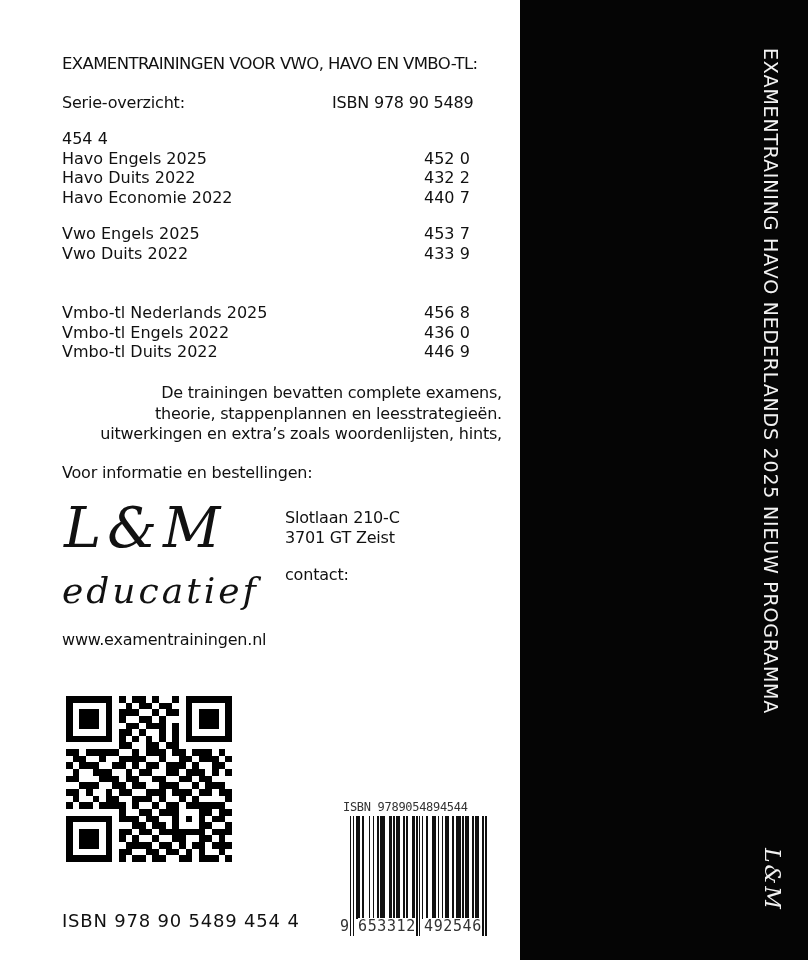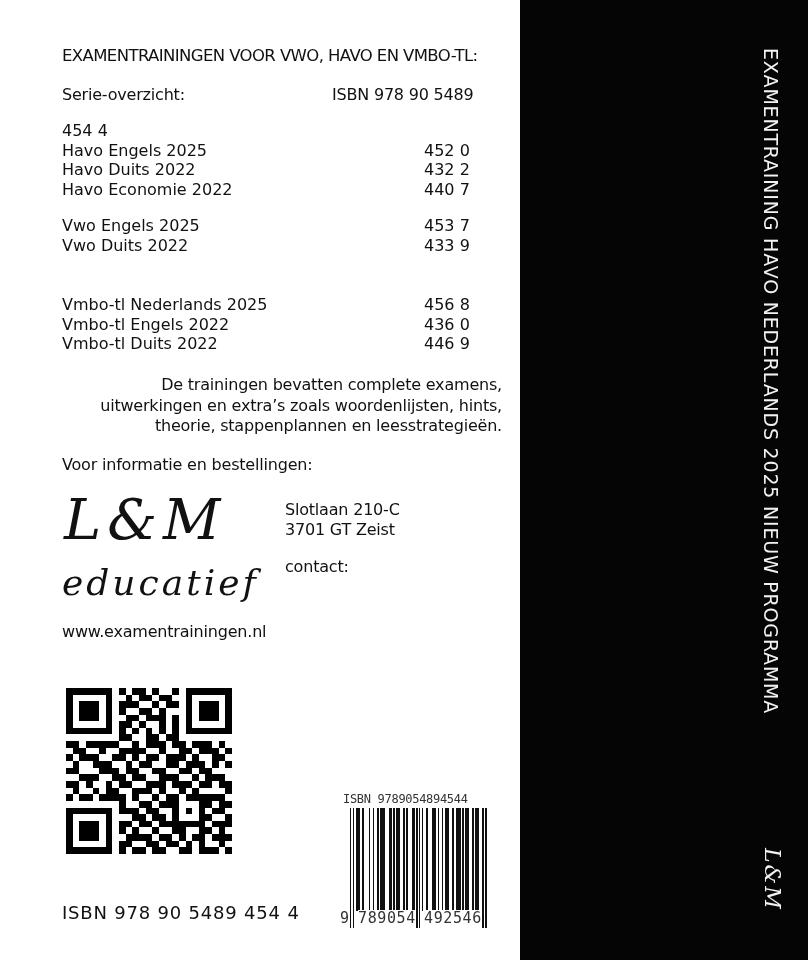--- a/index.html
+++ b/index.html
@@ -1,21 +1,21 @@
 <!DOCTYPE html>
 <html><head>
 <meta charset="utf-8">
 <style>
   html, body { margin: 0; padding: 0; }
   body {
     width: 808px; height: 960px; position: relative; overflow: hidden;
     background: #ffffff; color: #111111;
     font-family: "DejaVu Sans", sans-serif;
   }
-  .back-cover { position: absolute; left: 0; top: 0; width: 520px; height: 852px; background: #ffffff; }
+  .back-cover { position: absolute; left: 0; top: 8px; width: 520px; height: 852px; background: #ffffff; }
   .spine {
     position: absolute; left: 520px; top: 0; width: 288px; height: 960px; background: #050505;
   }
   .txt { position: absolute; font-size: 16px; line-height: 20px; white-space: nowrap; letter-spacing: -0.2px; }
   .heading { left: 62px; top: 46px; font-size: 16.5px; letter-spacing: -0.6px; }
   .serie-label { left: 62px; top: 85px; }
   .serie-isbn { left: 332px; top: 85px; }
   .list { position: absolute; left: 62px; width: 410px; }
   .row { display: flex; justify-content: space-between; height: 19.5px; font-size: 16px; line-height: 19.5px; }
   .row .code { width: 48px; text-align: left; }
@@ -108,22 +108,22 @@
         <span class="code">436 0</span>
       </div>
     <div class="row">
         <span>Vmbo-tl Duits 2022</span>
         <span class="code">446 9</span>
       </div>
   </div>
 
   <div class="txt desc">
     <div>De trainingen bevatten complete examens,</div>
+    <div>theorie, stappenplannen en leesstrategieën.</div>
     <div>uitwerkingen en extra’s zoals woordenlijsten, hints,</div>
-    <div>theorie, stappenplannen en leesstrategieën.</div>
   </div>
 
   <div class="txt info-label">Voor informatie en bestellingen:</div>
 
   <div class="logo-main">L&amp;M</div>
   <div class="logo-sub">educatief</div>
 
   <div class="txt address">
     <div>Slotlaan 210-C</div>
     <div>3701 GT Zeist</div>
@@ -858,20 +858,20 @@
         <i class="on"></i>
         <i class="on"></i>
         <i class="on"></i>
         <i></i>
         <i></i>
         <i class="on guard"></i>
         <i class="guard"></i>
         <i class="on guard"></i>
       </div>
     <div class="barcode-digits bd-first">9</div>
-    <div class="barcode-digits bd-left">789054</div>
+    <div class="barcode-digits bd-left">653312</div>
     <div class="barcode-digits bd-right">492546</div>
   </div>
 </div>
 
 <div class="spine"></div>
 <div class="spine-title">EXAMENTRAINING HAVO NEDERLANDS 2025 NIEUW PROGRAMMA</div>
 <div class="spine-logo">L&amp;M</div>
 
 </body></html>

